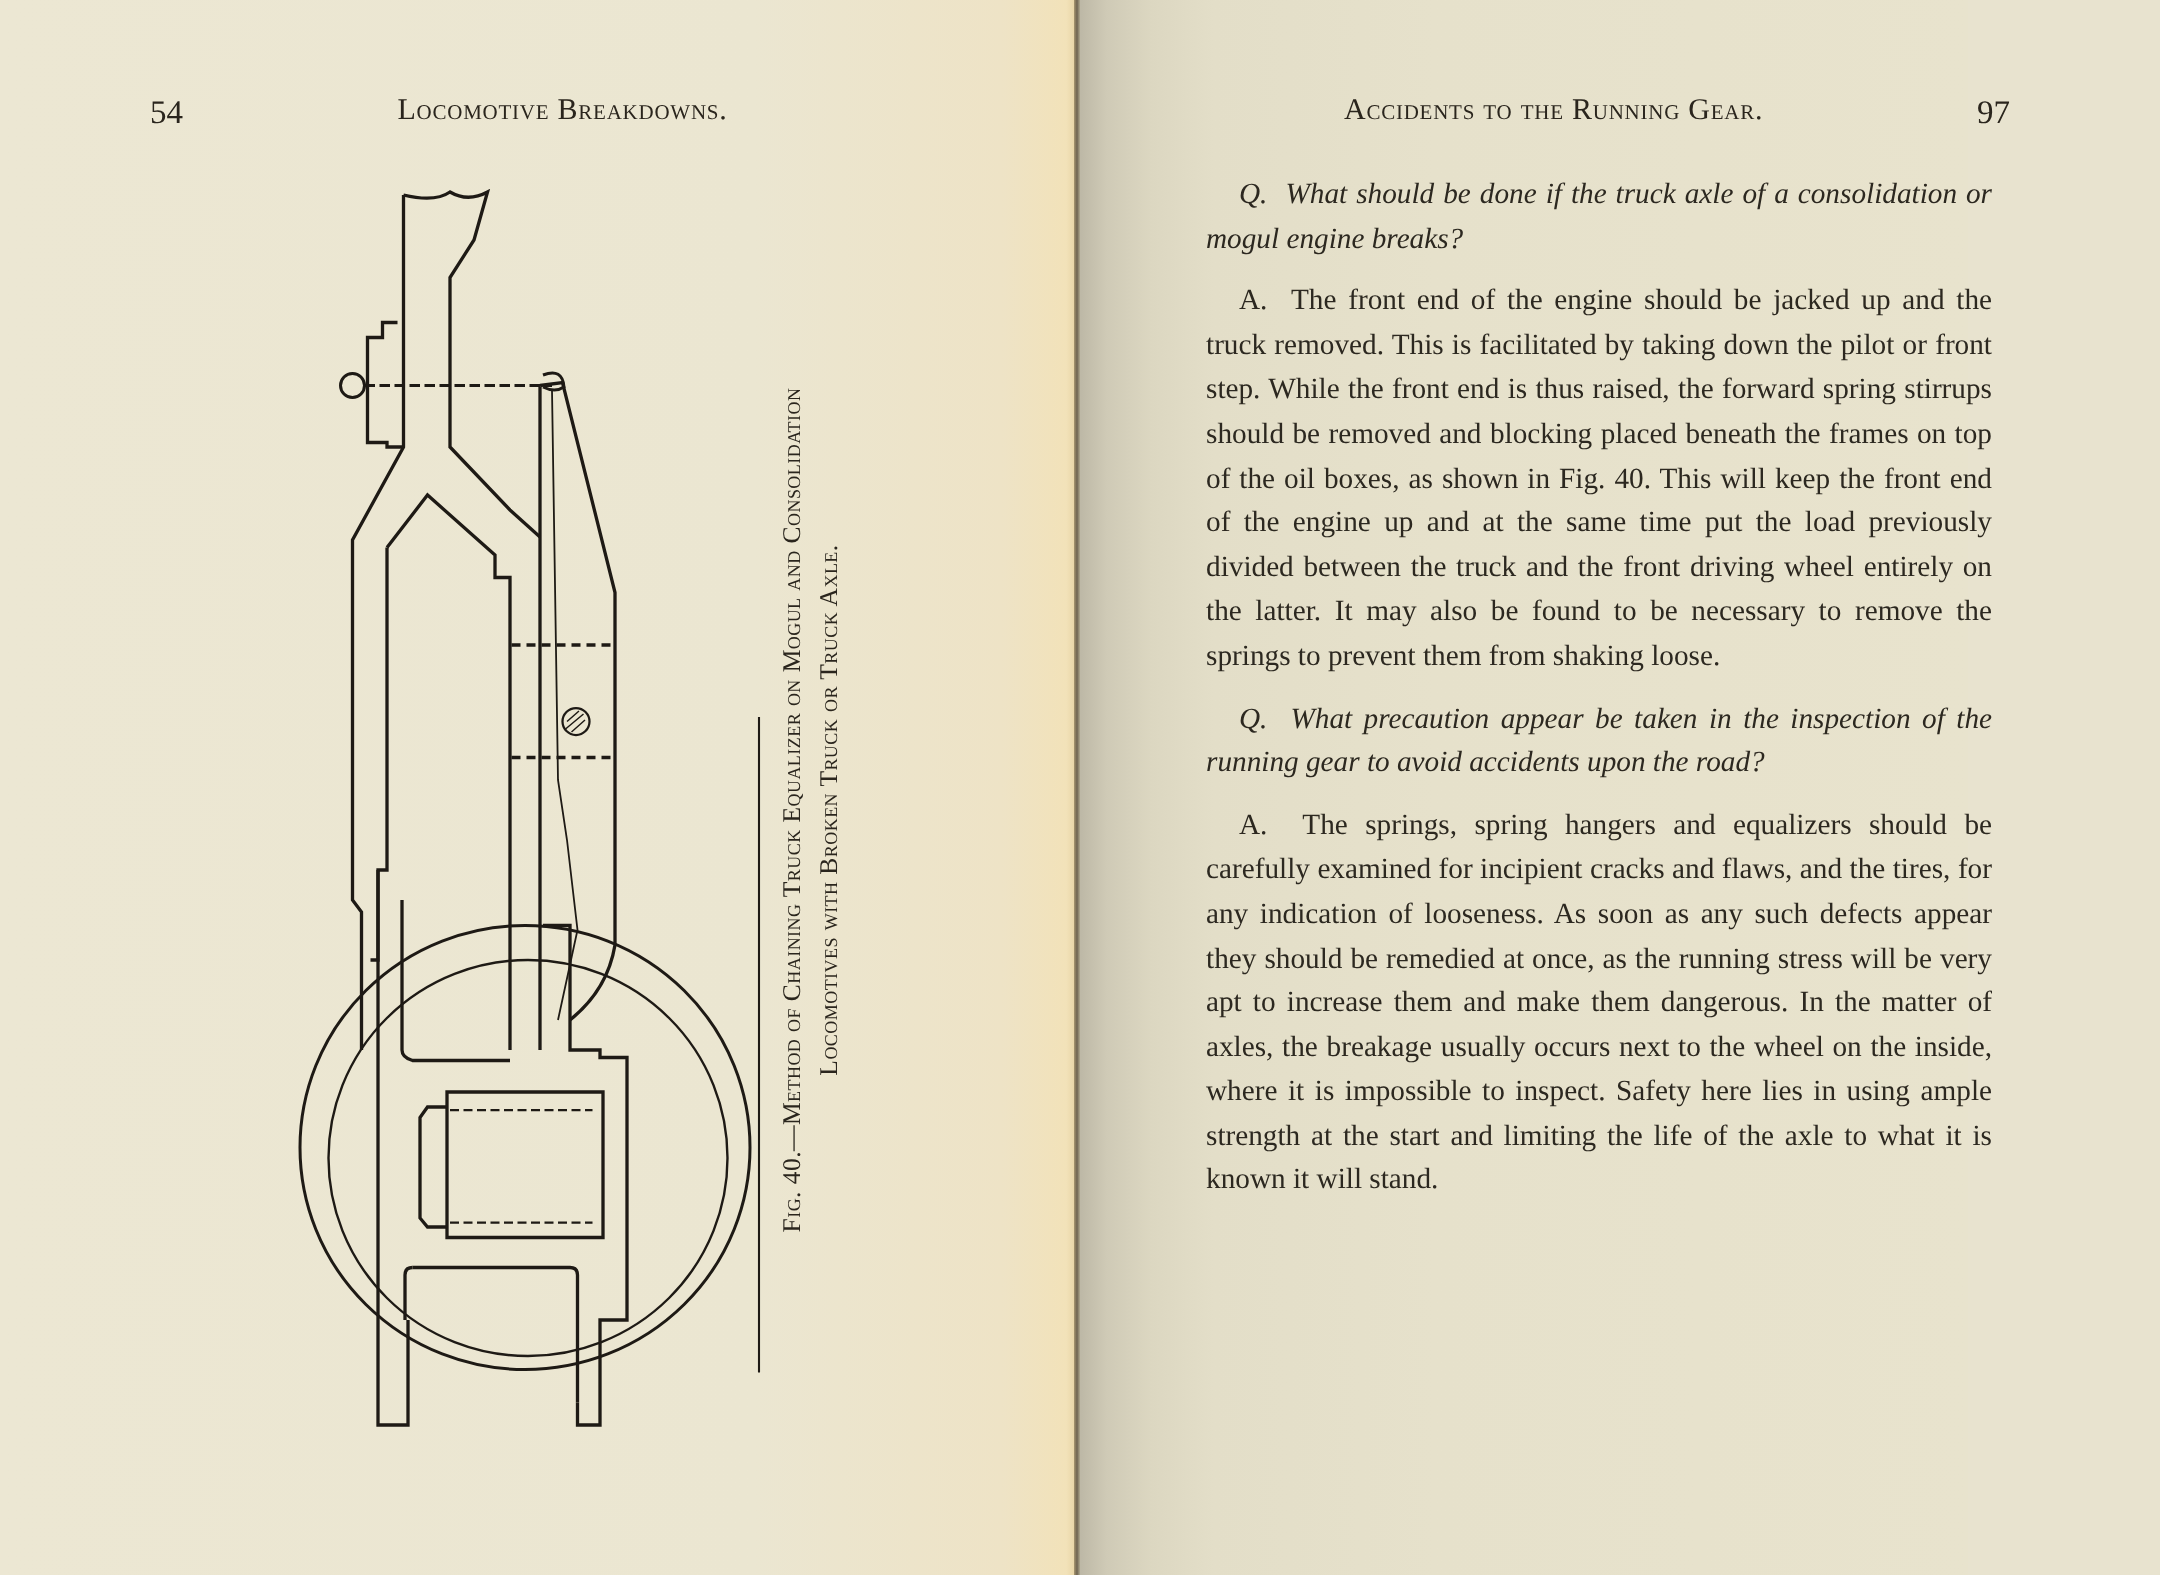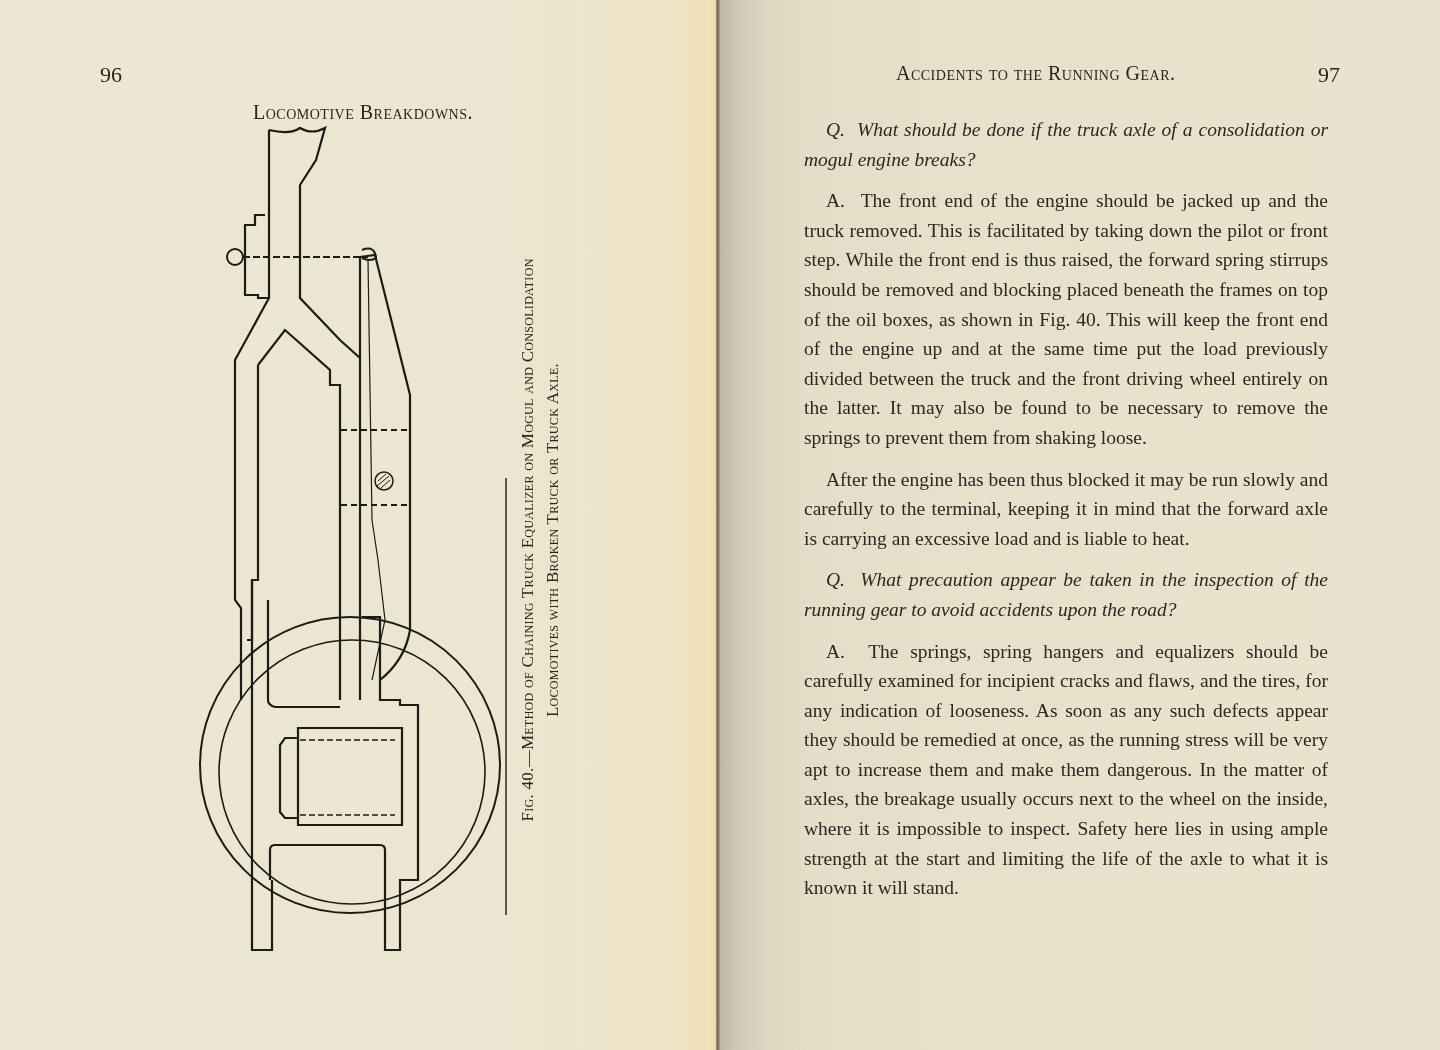--- a/index.html
+++ b/index.html
@@ -21,22 +21,22 @@
   .text p{margin:12px;}
   .q{font-style:italic;text-indent:22px;}
   .a{text-indent:22px;}
 </style>
 </head>
 <body>
 
 <div class="spread">
 
   <div class="page-left">
-    <div class="pnum" style="left:100px;">96</div>
-    <div class="running-head sc" style="left:253px;margin-top:39px;">Locomotive Breakdowns.</div>
+    <div class="pnum" style="left:100px;">54</div>
+    <div class="running-head sc" style="left:265px;">Locomotive Breakdowns.</div>
 
     <svg class="figure" viewBox="190 120 330 840" width="330" height="840">
       <g fill="none" stroke="#1e1a15" stroke-width="2.2">
 
         <path d="M269 130 L269 298 L235 360 L235 600 L241 608 L241 700"></path>
         <path d="M269 130 Q290 135 300 128 Q312 135 325 128 L316 160 L300 185 L300 298 L340 340 L360 358"></path>
 
         <path d="M258 365 L285 330 L330 370 L330 385 L340 385 L340 700"></path>
         <path d="M258 365 L258 580 L252 580 L252 640 L247 640"></path>
 
@@ -87,18 +87,17 @@
   <div class="gutter"></div>
 
   <div class="page-right">
     <div class="running-head sc" style="left:176px;">Accidents to the Running Gear.</div>
     <div class="pnum" style="left:598px;text-align:center;">97</div>
   </div>
 
   <div class="text">
     <p class="q"><span>Q.</span>&nbsp;&nbsp;<span>What should be done if the truck axle of a consolidation or mogul engine breaks?</span></p>
     <p class="a"><span>A.</span>&nbsp;&nbsp;<span>The front end of the engine should be jacked up and the truck removed. This is facilitated by taking down the pilot or front step. While the front end is thus raised, the forward spring stirrups should be removed and blocking placed beneath the frames on top of the oil boxes, as shown in Fig. 40. This will keep the front end of the engine up and at the same time put the load previously divided between the truck and the front driving wheel entirely on the latter. It may also be found to be necessary to remove the springs to prevent them from shaking loose.</span></p>
-    <p class="a"><span>After the engine has been thus blocked it may be run slowly and carefully to the terminal, keeping it in mind that the forward axle is carrying an excessive load and is liable to heat.</span></p>
     <p class="q"><span>Q.</span>&nbsp;&nbsp;<span>What precaution appear be taken in the inspection of the running gear to avoid accidents upon the road?</span></p>
     <p class="a"><span>A.</span>&nbsp;&nbsp;<span>The springs, spring hangers and equalizers should be carefully examined for incipient cracks and flaws, and the tires, for any indication of looseness. As soon as any such defects appear they should be remedied at once, as the running stress will be very apt to increase them and make them dangerous. In the matter of axles, the breakage usually occurs next to the wheel on the inside, where it is impossible to inspect. Safety here lies in using ample strength at the start and limiting the life of the axle to what it is known it will stand.</span></p>
   </div>
 
 </div>
 
 </body></html>

